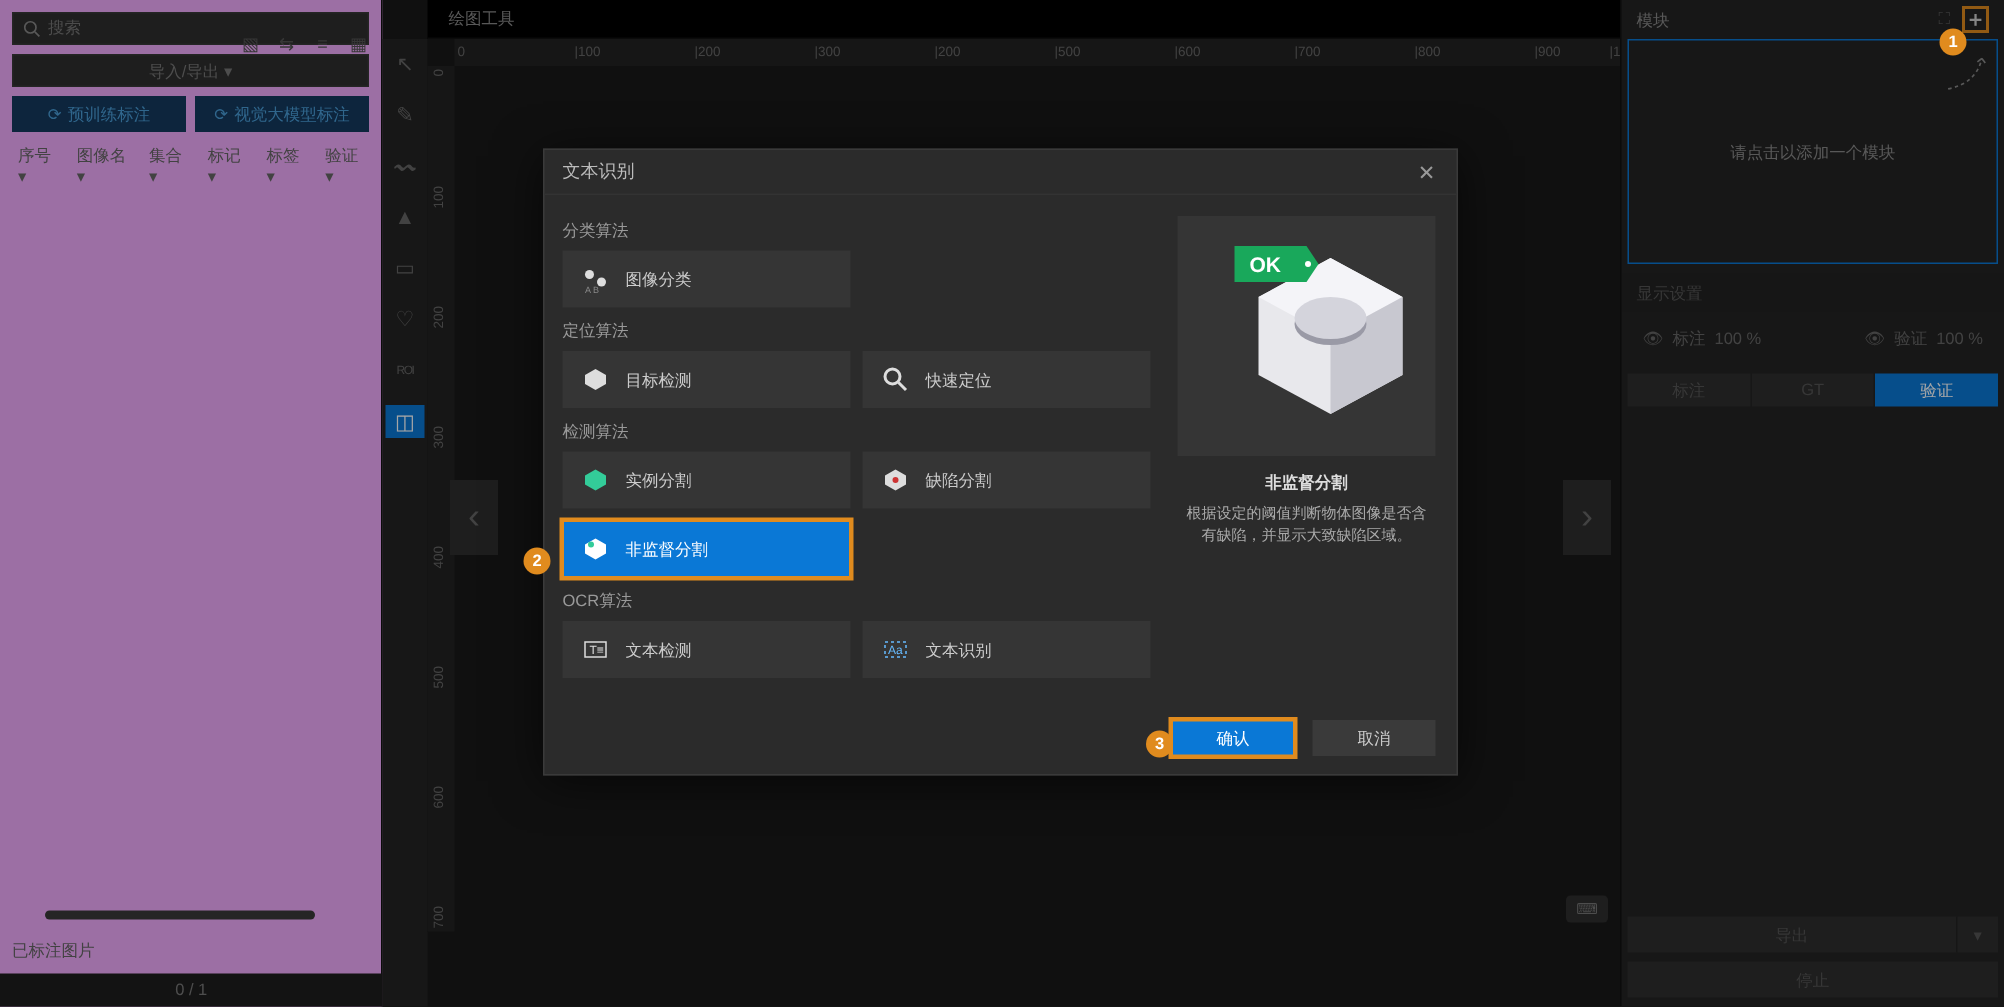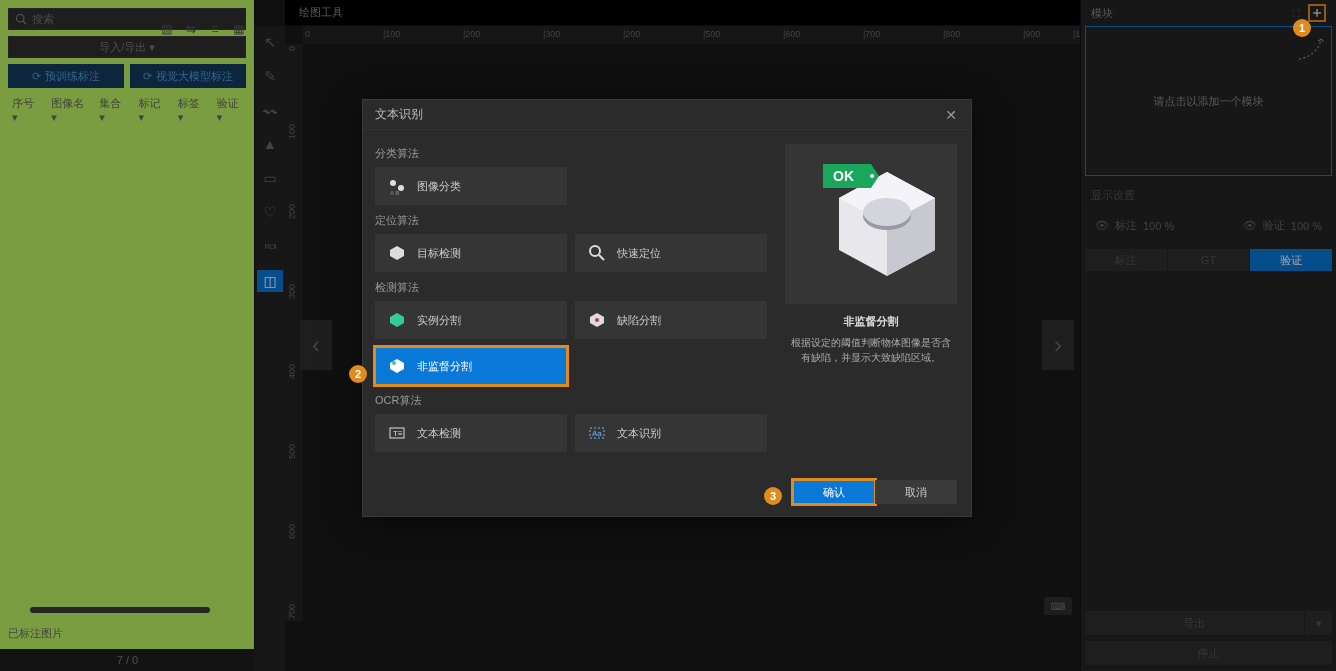--- a/index.html
+++ b/index.html
@@ -1,18 +1,18 @@
 <!DOCTYPE html>
 <html><head>
 <meta charset="utf-8">
 <style>
 *{box-sizing:border-box;margin:0;padding:0;font-family:"Microsoft YaHei",Arial,sans-serif;user-select:none}
 body{width:1336px;height:671px;background:#1a1a1a;color:#aaa;font-size:12px;overflow:hidden;position:relative}
 
-.left{position:absolute;left:0;top:0;width:255px;height:671px;background:#bef264;border-right:1px solid #111}
+.left{position:absolute;left:0;top:0;width:255px;height:671px;background:#f0abfc;border-right:1px solid #111}
 .search{margin:8px 8px 6px;height:22px;background:#2e2e2e;border:1px solid #3a3a3a;display:flex;align-items:center;padding:0 6px;color:#888}
 .search svg{width:12px;height:12px;fill:#888;margin-right:5px}
 .search input{background:none;border:none;outline:none;color:#888;font-size:11px;flex:1}
 .iconbar{position:absolute;right:8px;top:22px;display:flex;gap:10px;color:#555}
 .iconbar span{width:14px;height:14px;display:flex;align-items:center;justify-content:center}
 .impexp{margin:6px 8px;height:22px;background:#2e2e2e;border:1px solid #3a3a3a;display:flex;align-items:center;justify-content:center;color:#777;font-size:11px}
 .twocol{display:flex;gap:6px;margin:6px 8px}
 .twocol button{flex:1;height:24px;background:#143a5e;border:none;color:#4a9dd8;font-size:11px;display:flex;align-items:center;justify-content:center;cursor:pointer}
 .filters{display:flex;gap:2px;margin:6px 6px;color:#666;font-size:11px}
 .filters span{padding:2px 6px;display:flex;align-items:center}
@@ -60,21 +60,21 @@
 .mleft{position:absolute;left:12px;top:38px;width:400px}
 .cat{color:#999;font-size:11px;margin:8px 0 6px}
 .cards{display:flex;gap:8px;flex-wrap:wrap}
 .card{width:192px;height:38px;background:#353535;display:flex;align-items:center;gap:10px;padding:0 12px;color:#ccc;font-size:11px;cursor:pointer}
 .card .ic{width:20px;height:20px;display:flex;align-items:center;justify-content:center}
 .card.sel{background:#0a78d6;color:#fff;outline:3px solid #e08b1e;outline-offset:-1px}
 .mright{position:absolute;right:14px;top:44px;width:172px;text-align:center}
 .preview{width:172px;height:160px;background:#353535;display:flex;align-items:center;justify-content:flex-end;position:relative}
 .prevtitle{margin-top:10px;color:#ddd;font-size:11px;font-weight:bold}
 .prevdesc{margin-top:6px;color:#aaa;font-size:10px;line-height:1.5;padding:0 4px}
-.mbtns{position:absolute;right:14px;bottom:12px;display:flex;}
+.mbtns{position:absolute;right:14px;bottom:12px;display:flex;gap:12px}
 .mbtns button{width:82px;height:24px;border:none;font-size:11px;cursor:pointer}
 .ok{background:#0a78d6;color:#fff;outline:3px solid #e08b1e;outline-offset:-1px}
 .cancel{background:#3a3a3a;color:#ccc}
 
 .badge{position:absolute;width:18px;height:18px;border-radius:50%;background:#e08b1e;color:#fff;font-size:11px;font-weight:bold;display:flex;align-items:center;justify-content:center;z-index:50}
 
 svg{display:block}
 </style>
 </head>
 <body>
@@ -107,21 +107,21 @@
   <div class="filters">
     <span>序号 ▾</span>
     <span>图像名 ▾</span>
     <span>集合 ▾</span>
     <span>标记 ▾</span>
     <span>标签 ▾</span>
     <span>验证 ▾</span>
   </div>
   <div class="hscroll"></div>
   <div class="noimg">已标注图片</div>
-  <div class="counter">7 / 0</div>
+  <div class="counter">0 / 1</div>
 </div>
 
 <div class="tools">
   <div class="t">↖</div>
   <div class="t">✎</div>
   <div class="t">〰</div>
   <div class="t">▲</div>
   <div class="t">▭</div>
   <div class="t">♡</div>
   <div class="t roi">ROI</div>

